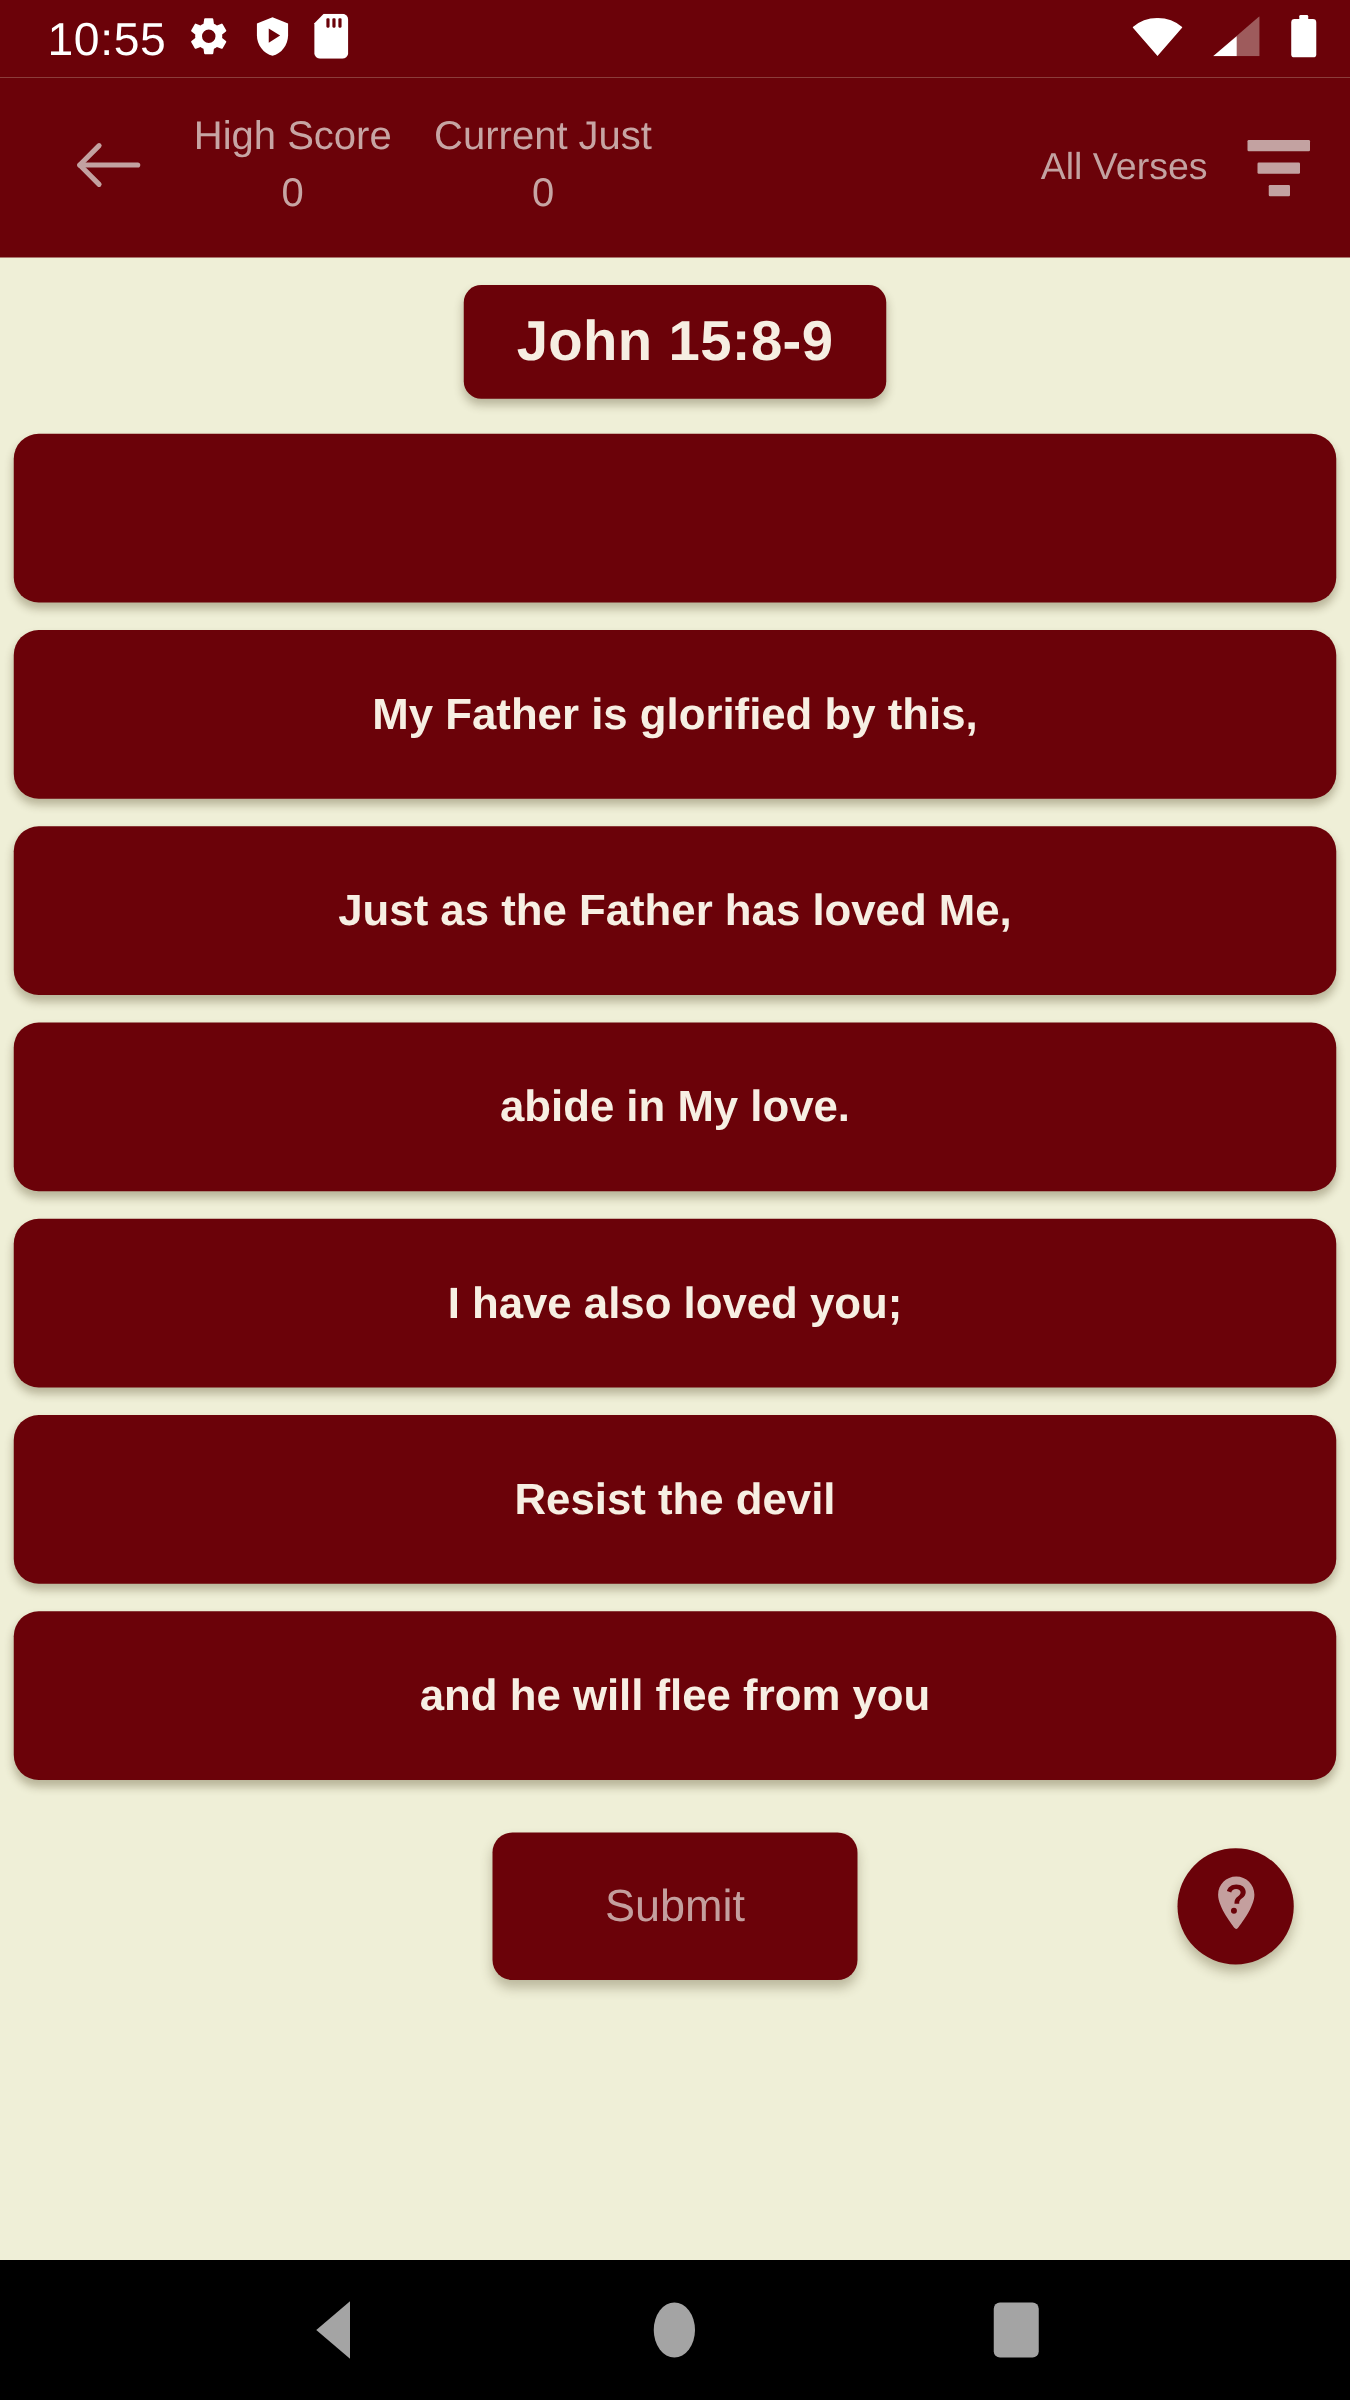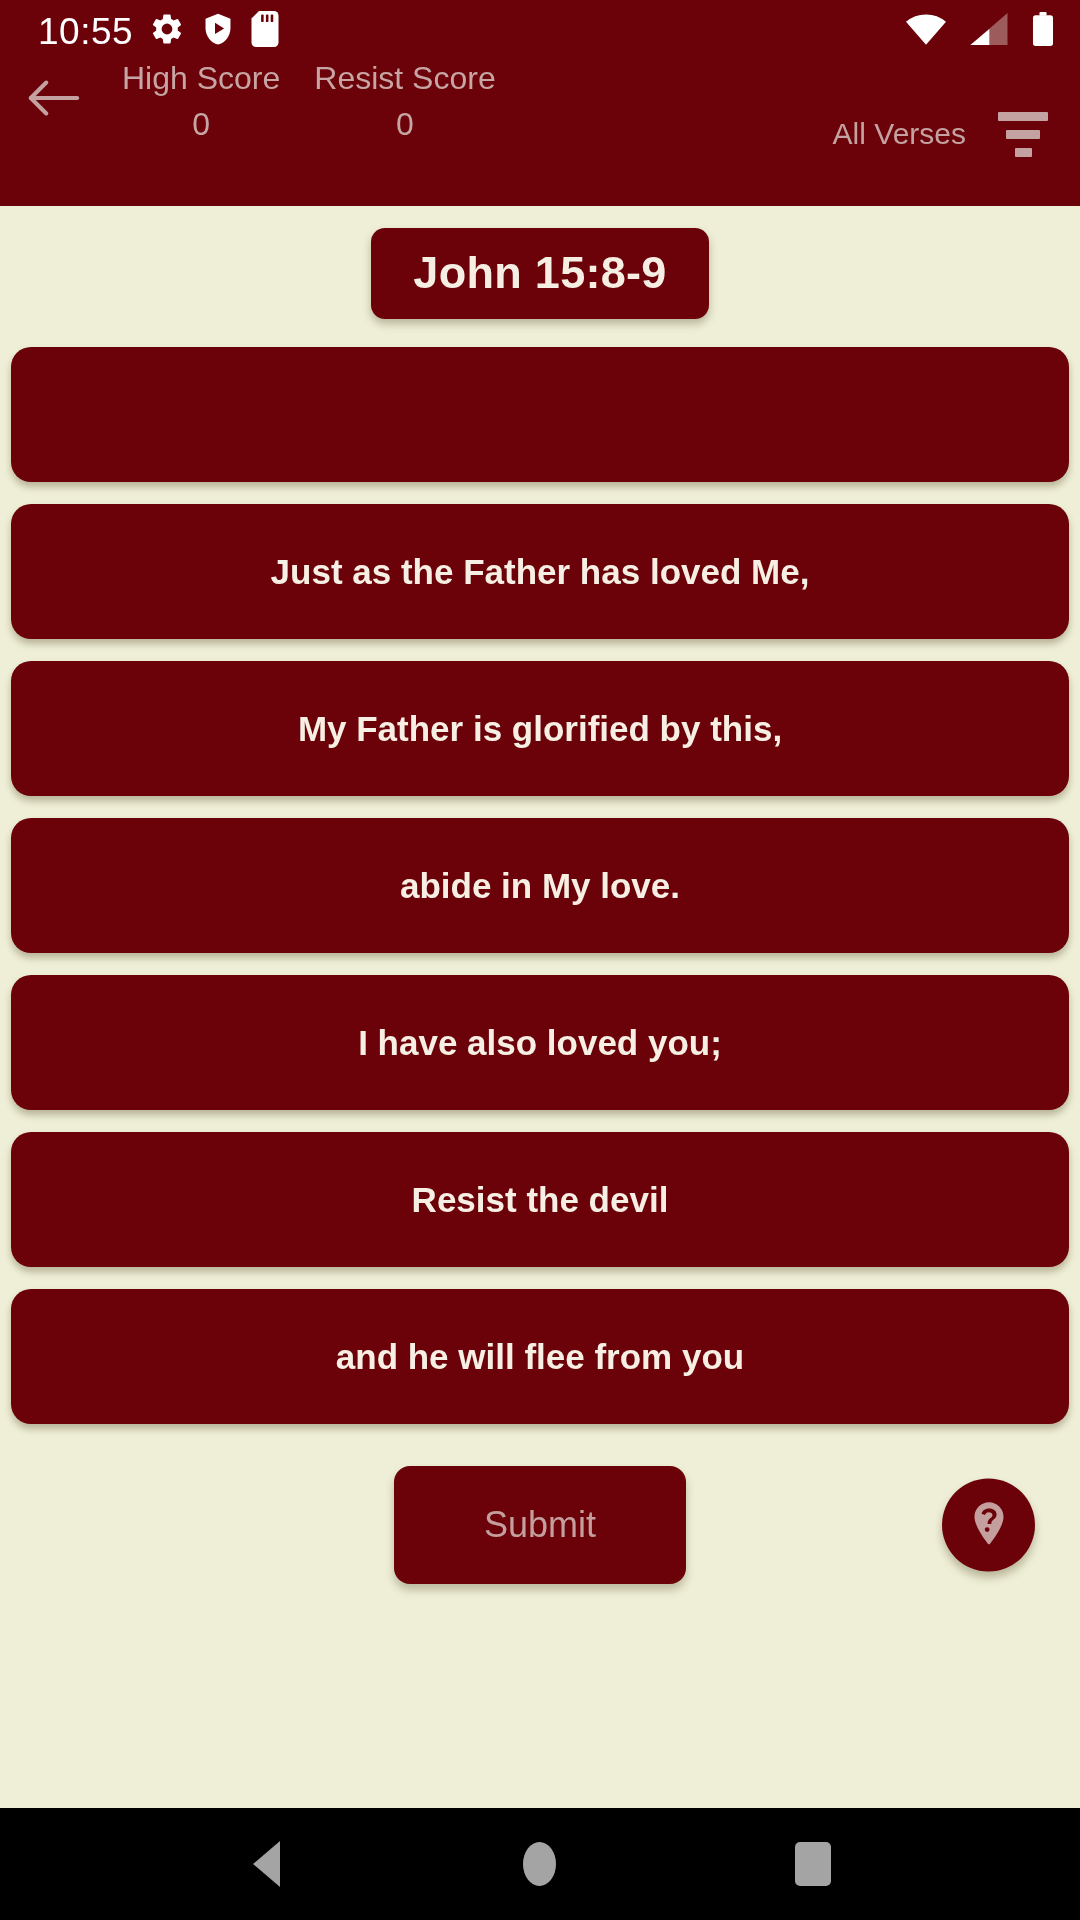--- a/index.html
+++ b/index.html
@@ -26,22 +26,22 @@
   }
   .sb-left{ display:flex; align-items:center; gap:16px; }
   .sb-time{ color:#FFFFFF; font-size:37px; font-weight:400; letter-spacing:.5px; line-height:1; }
   .sb-right{ margin-left:auto; display:flex; align-items:center; gap:24px; }
   .ico{ display:block; }
 
   
   .appbar{
     height:144px; flex:0 0 144px;
     background:#6B0209;
-    display:flex; 
-    padding:0 26px 0 16px;
+    display:flex; align-items:center;
+    padding:0 26px 0 49px;
     position:relative;
   }
   .back-btn{
     width:76px; height:76px;
     display:flex; align-items:center; justify-content:center;
     flex:0 0 76px;
   }
   .scores{
     display:flex; align-items:flex-start;
     gap:34px;
@@ -236,21 +236,21 @@
         </svg>
       </span>
     </div>
 
     <div class="scores">
       <div class="score-col">
         <span class="score-label">High Score</span>
         <span class="score-value">0</span>
       </div>
       <div class="score-col">
-        <span class="score-label">Resist Score</span>
+        <span class="score-label">Current Just</span>
         <span class="score-value">0</span>
       </div>
     </div>
 
     <div class="appbar-right">
       <span class="all-verses">All Verses</span>
       <div class="filter-btn">
         <i></i>
         <i></i>
         <i></i>
@@ -260,24 +260,24 @@
 
   <div class="content">
 
     <div class="title-badge">John 15:8-9</div>
 
     <div class="cards">
       <div class="card empty">
         
       </div>
       <div class="card">
+        <span class="card-text">My Father is glorified by this,</span>
+      </div>
+      <div class="card">
         <span class="card-text">Just as the Father has loved Me,</span>
-      </div>
-      <div class="card">
-        <span class="card-text">My Father is glorified by this,</span>
       </div>
       <div class="card">
         <span class="card-text">abide in My love.</span>
       </div>
       <div class="card">
         <span class="card-text">I have also loved you;</span>
       </div>
       <div class="card">
         <span class="card-text">Resist the devil</span>
       </div>

